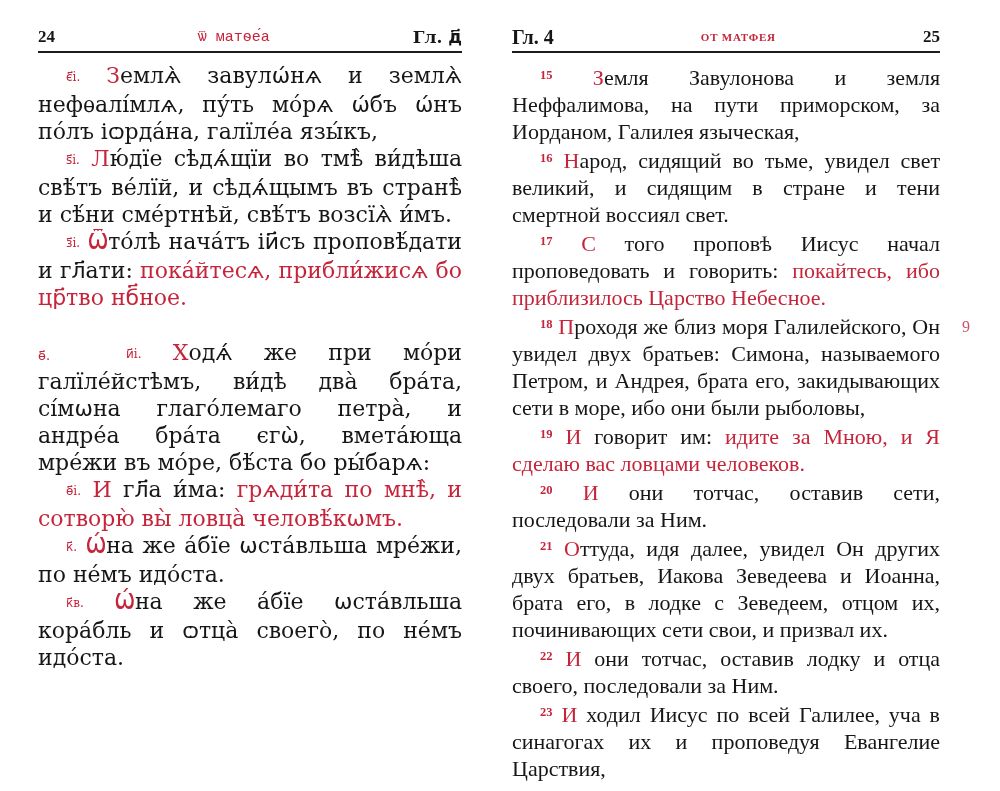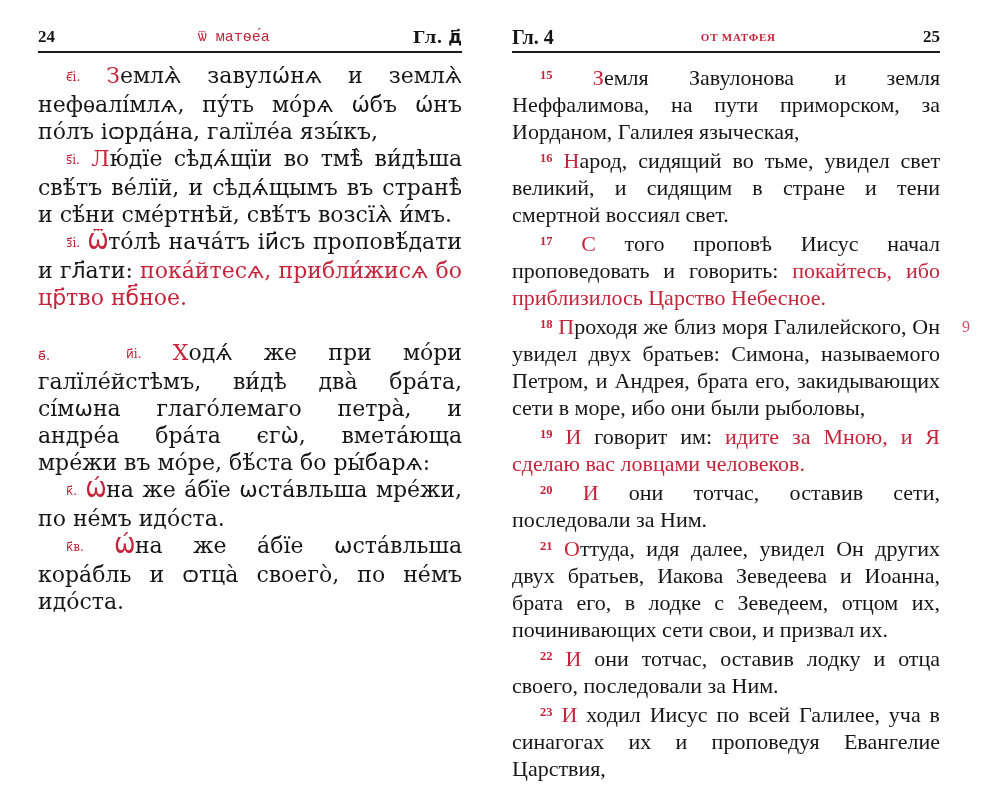--- a/index.html
+++ b/index.html
@@ -61,20 +61,21 @@
     <div class="page-header">
       <span class="hdr-num">24</span>
       <span class="hdr-title-sl">ѿ матѳе́а</span>
       <span class="hdr-chapter-sl">Гл. д҃</span>
     </div>
     <div class="page-body">
         <p class="verse"><span class="vnum">є҃і.</span> <span class="vinitial">З</span><span class="vbody">емлѧ̀ завулѡ́нѧ и землѧ̀ нефѳалі́млѧ, пу́ть мо́рѧ ѡ́бъ ѡ́нъ по́лъ іѻрда́на, галїле́а язы́къ,</span></p>
         <p class="verse"><span class="vnum">ѕ҃і.</span> <span class="vinitial">Л</span><span class="vbody">ю́дїе сѣдѧ́щїи во тмѣ̀ ви́дѣша свѣ́тъ ве́лїй, и сѣдѧ́щымъ въ странѣ̀ и сѣ́ни сме́ртнѣй, свѣ́тъ возсїѧ̀ и́мъ.</span></p>
         <p class="verse"><span class="vnum">з҃і.</span> <span class="vinitial">Ѿ</span><span class="vbody">то́лѣ нача́тъ іи҃съ проповѣ́дати и гл҃ати: </span><span class="vred">пока́йтесѧ, прибли́жисѧ бо цр҃тво нб҃ное.</span></p>
         <p class="verse deep-indent gap-before"><span class="zachalo-left">ѳ҃.</span><span class="vnum">и҃і.</span> <span class="vinitial">Х</span><span class="vbody">одѧ́ же при мо́ри галїле́йстѣмъ, ви́дѣ два̀ бра́та, сі́мѡна глаго́лемаго петра̀, и андре́а бра́та єгѡ̀, вмета́юща мре́жи въ мо́ре, бѣ́ста бо ры́барѧ:</span></p>
+        <p class="verse"><span class="vnum">ѳ҃і.</span> <span class="vinitial">И</span><span class="vbody"> гл҃а и́ма: </span><span class="vred">грѧди́та по мнѣ̀, и сотворю̀ вы̀ ловца̀ человѣ́кѡмъ.</span></p>
         <p class="verse"><span class="vnum">к҃.</span> <span class="vinitial">Ѡ́</span><span class="vbody">на же а́бїе ѡста́вльша мре́жи, по не́мъ идо́ста.</span></p>
         <p class="verse"><span class="vnum">к҃в.</span> <span class="vinitial">Ѡ́</span><span class="vbody">на же а́бїе ѡста́вльша кора́бль и ѻтца̀ своего̀, по не́мъ идо́ста.</span></p>
       </div>
   </div>
 
   <div class="page" id="right-page">
     <div class="page-header">
       <span class="hdr-chapter-ru">Гл. 4</span>
       <span class="hdr-title-ru">ОТ МАТФЕЯ</span>
       <span class="hdr-num">25</span>

